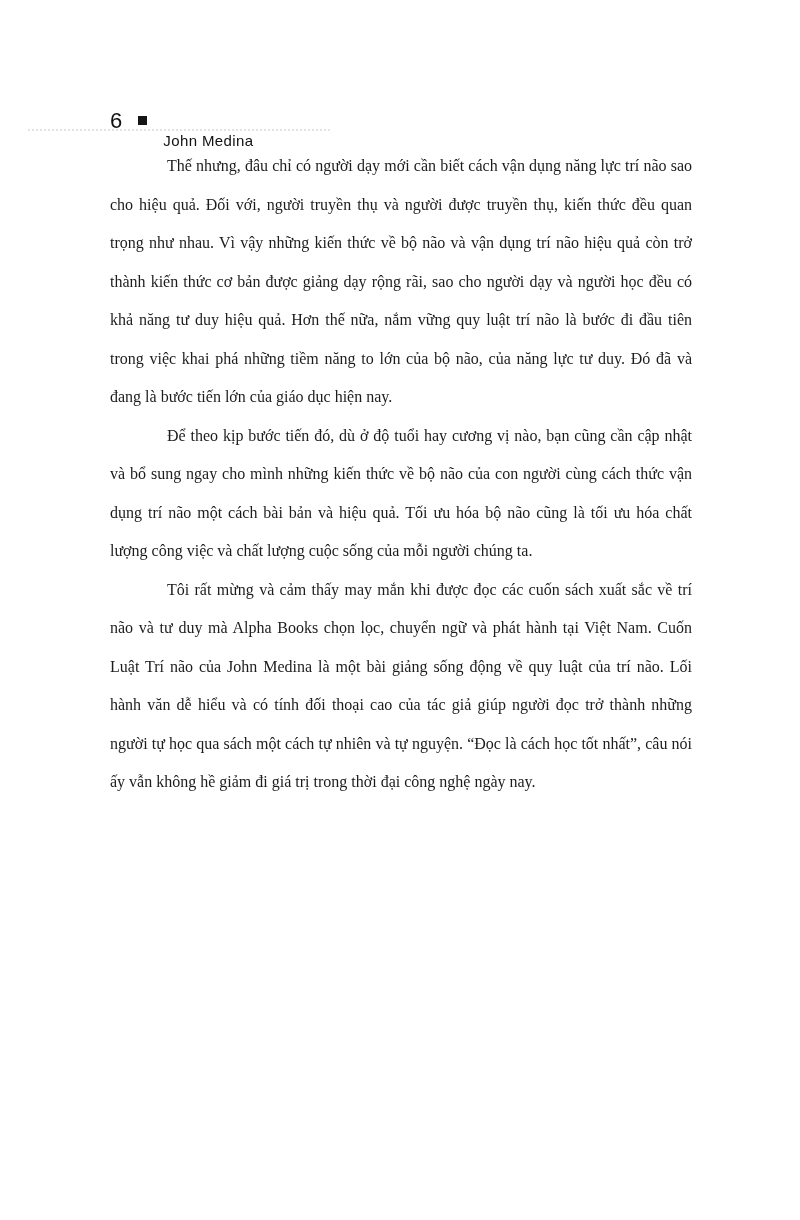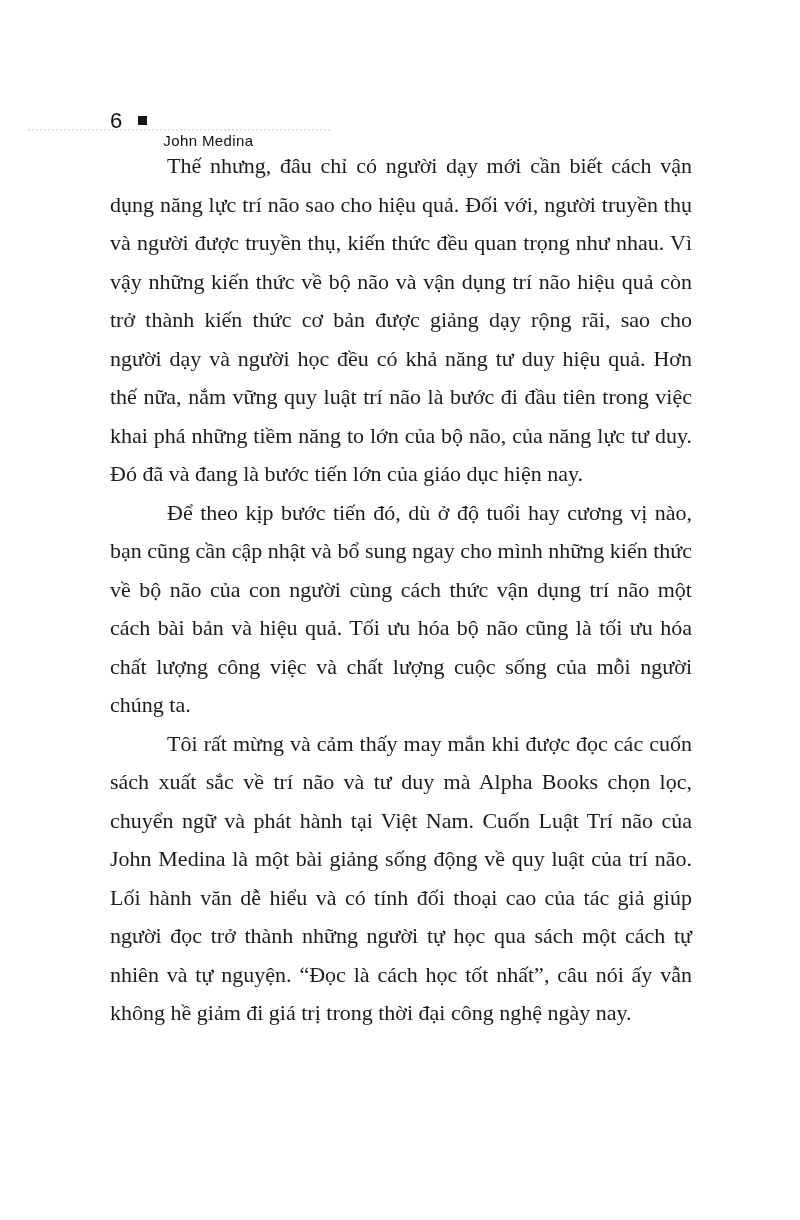--- a/index.html
+++ b/index.html
@@ -49,21 +49,21 @@
     left: 28px;
     width: 302px;
     height: 0;
     border-top: 2px dotted #e3e3e3;
   }
   .body-text {
     position: absolute;
     top: 147px;
     left: 110px;
     width: 582px;
-    font-size: 22px;
+    font-size: 16px;
     line-height: 38.5px;
     text-align: justify;
     color: #1c1c1c;
   }
   .para {
     text-indent: 57px;
     margin: 0;
   }
   .italic { }
 </style>

